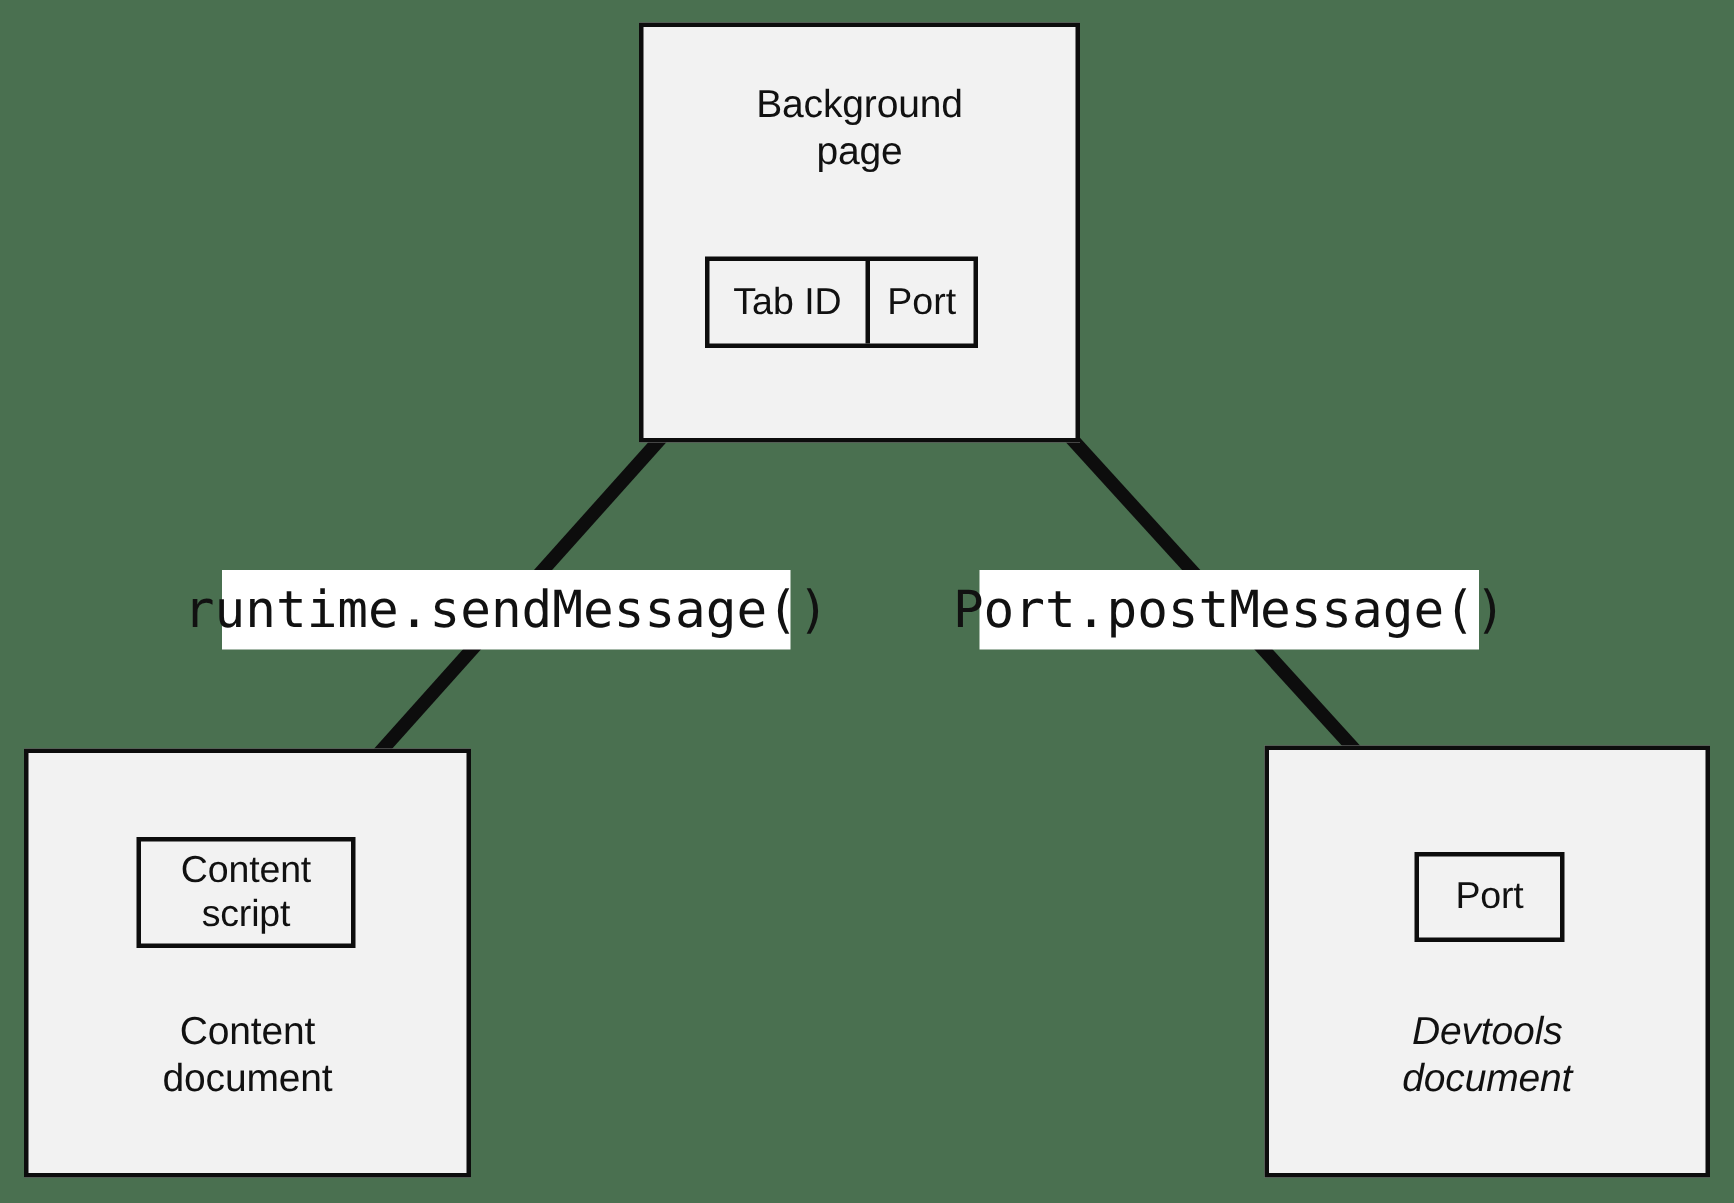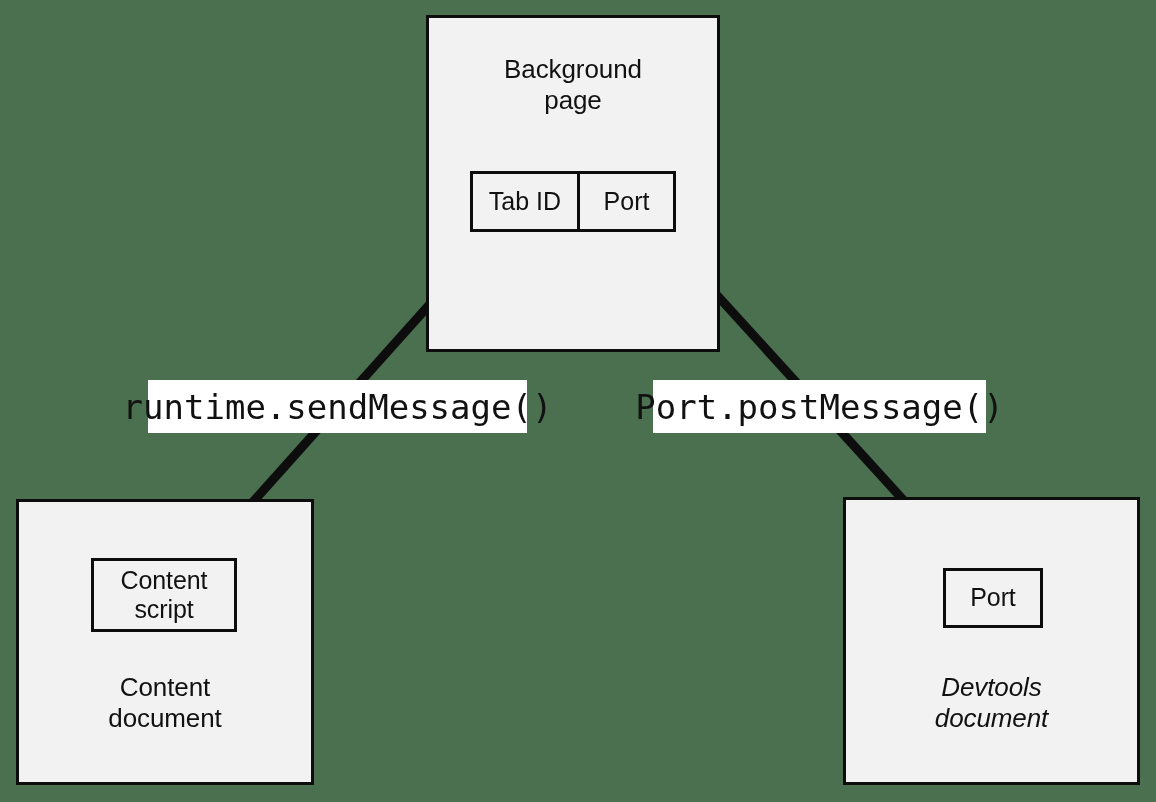--- a/index.html
+++ b/index.html
@@ -47,29 +47,29 @@
     line-height: 1.18;
     text-align: center;
     white-space: pre-line;
     letter-spacing: -0.1px;
   }
   
   #bg-page {
     left: 426px;
     top: 15px;
     width: 294px;
-    height: 337px;
+    height: 280px;
   }
   #bg-page .box-title {
     margin-top: 36px;
   }
   #tabid-port {
     left: 470px;
     top: 171px;
-    width: 206px;
+    width: 182px;
     height: 61px;
     display: flex;
     flex-direction: row;
     align-items: stretch;
     padding: 0;
   }
   .cell {
     display: flex;
     align-items: center;
     justify-content: center;

